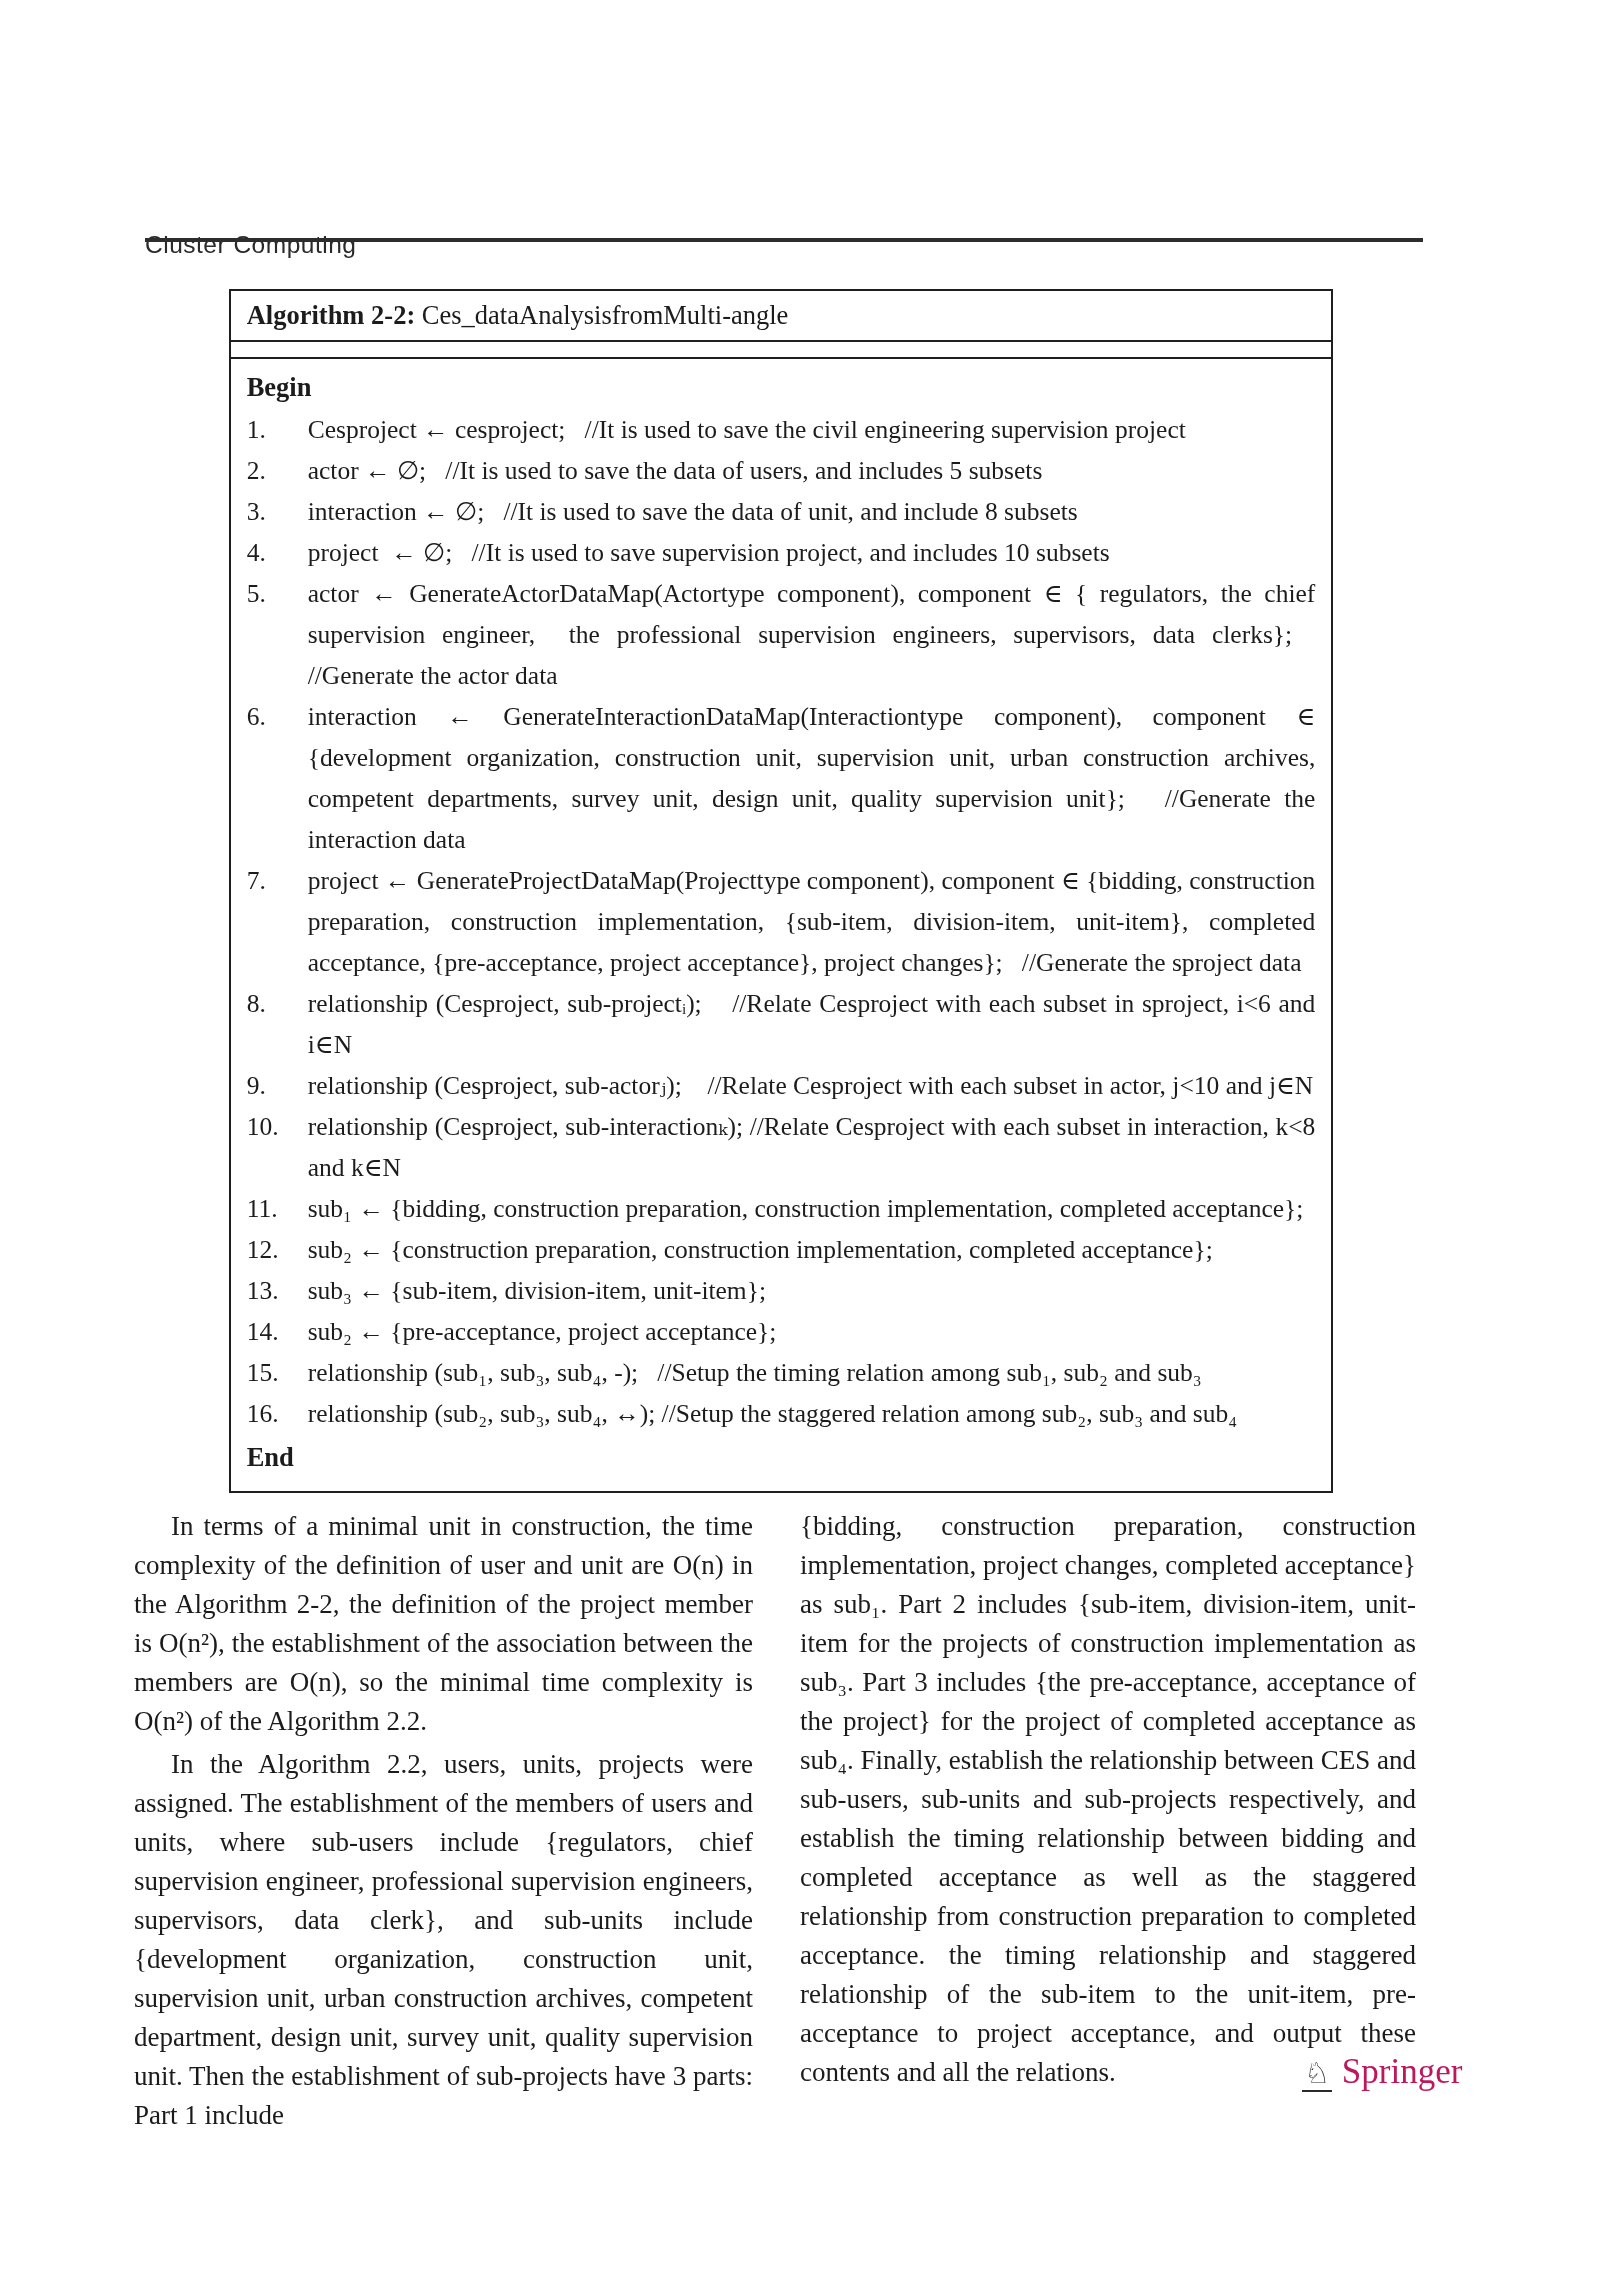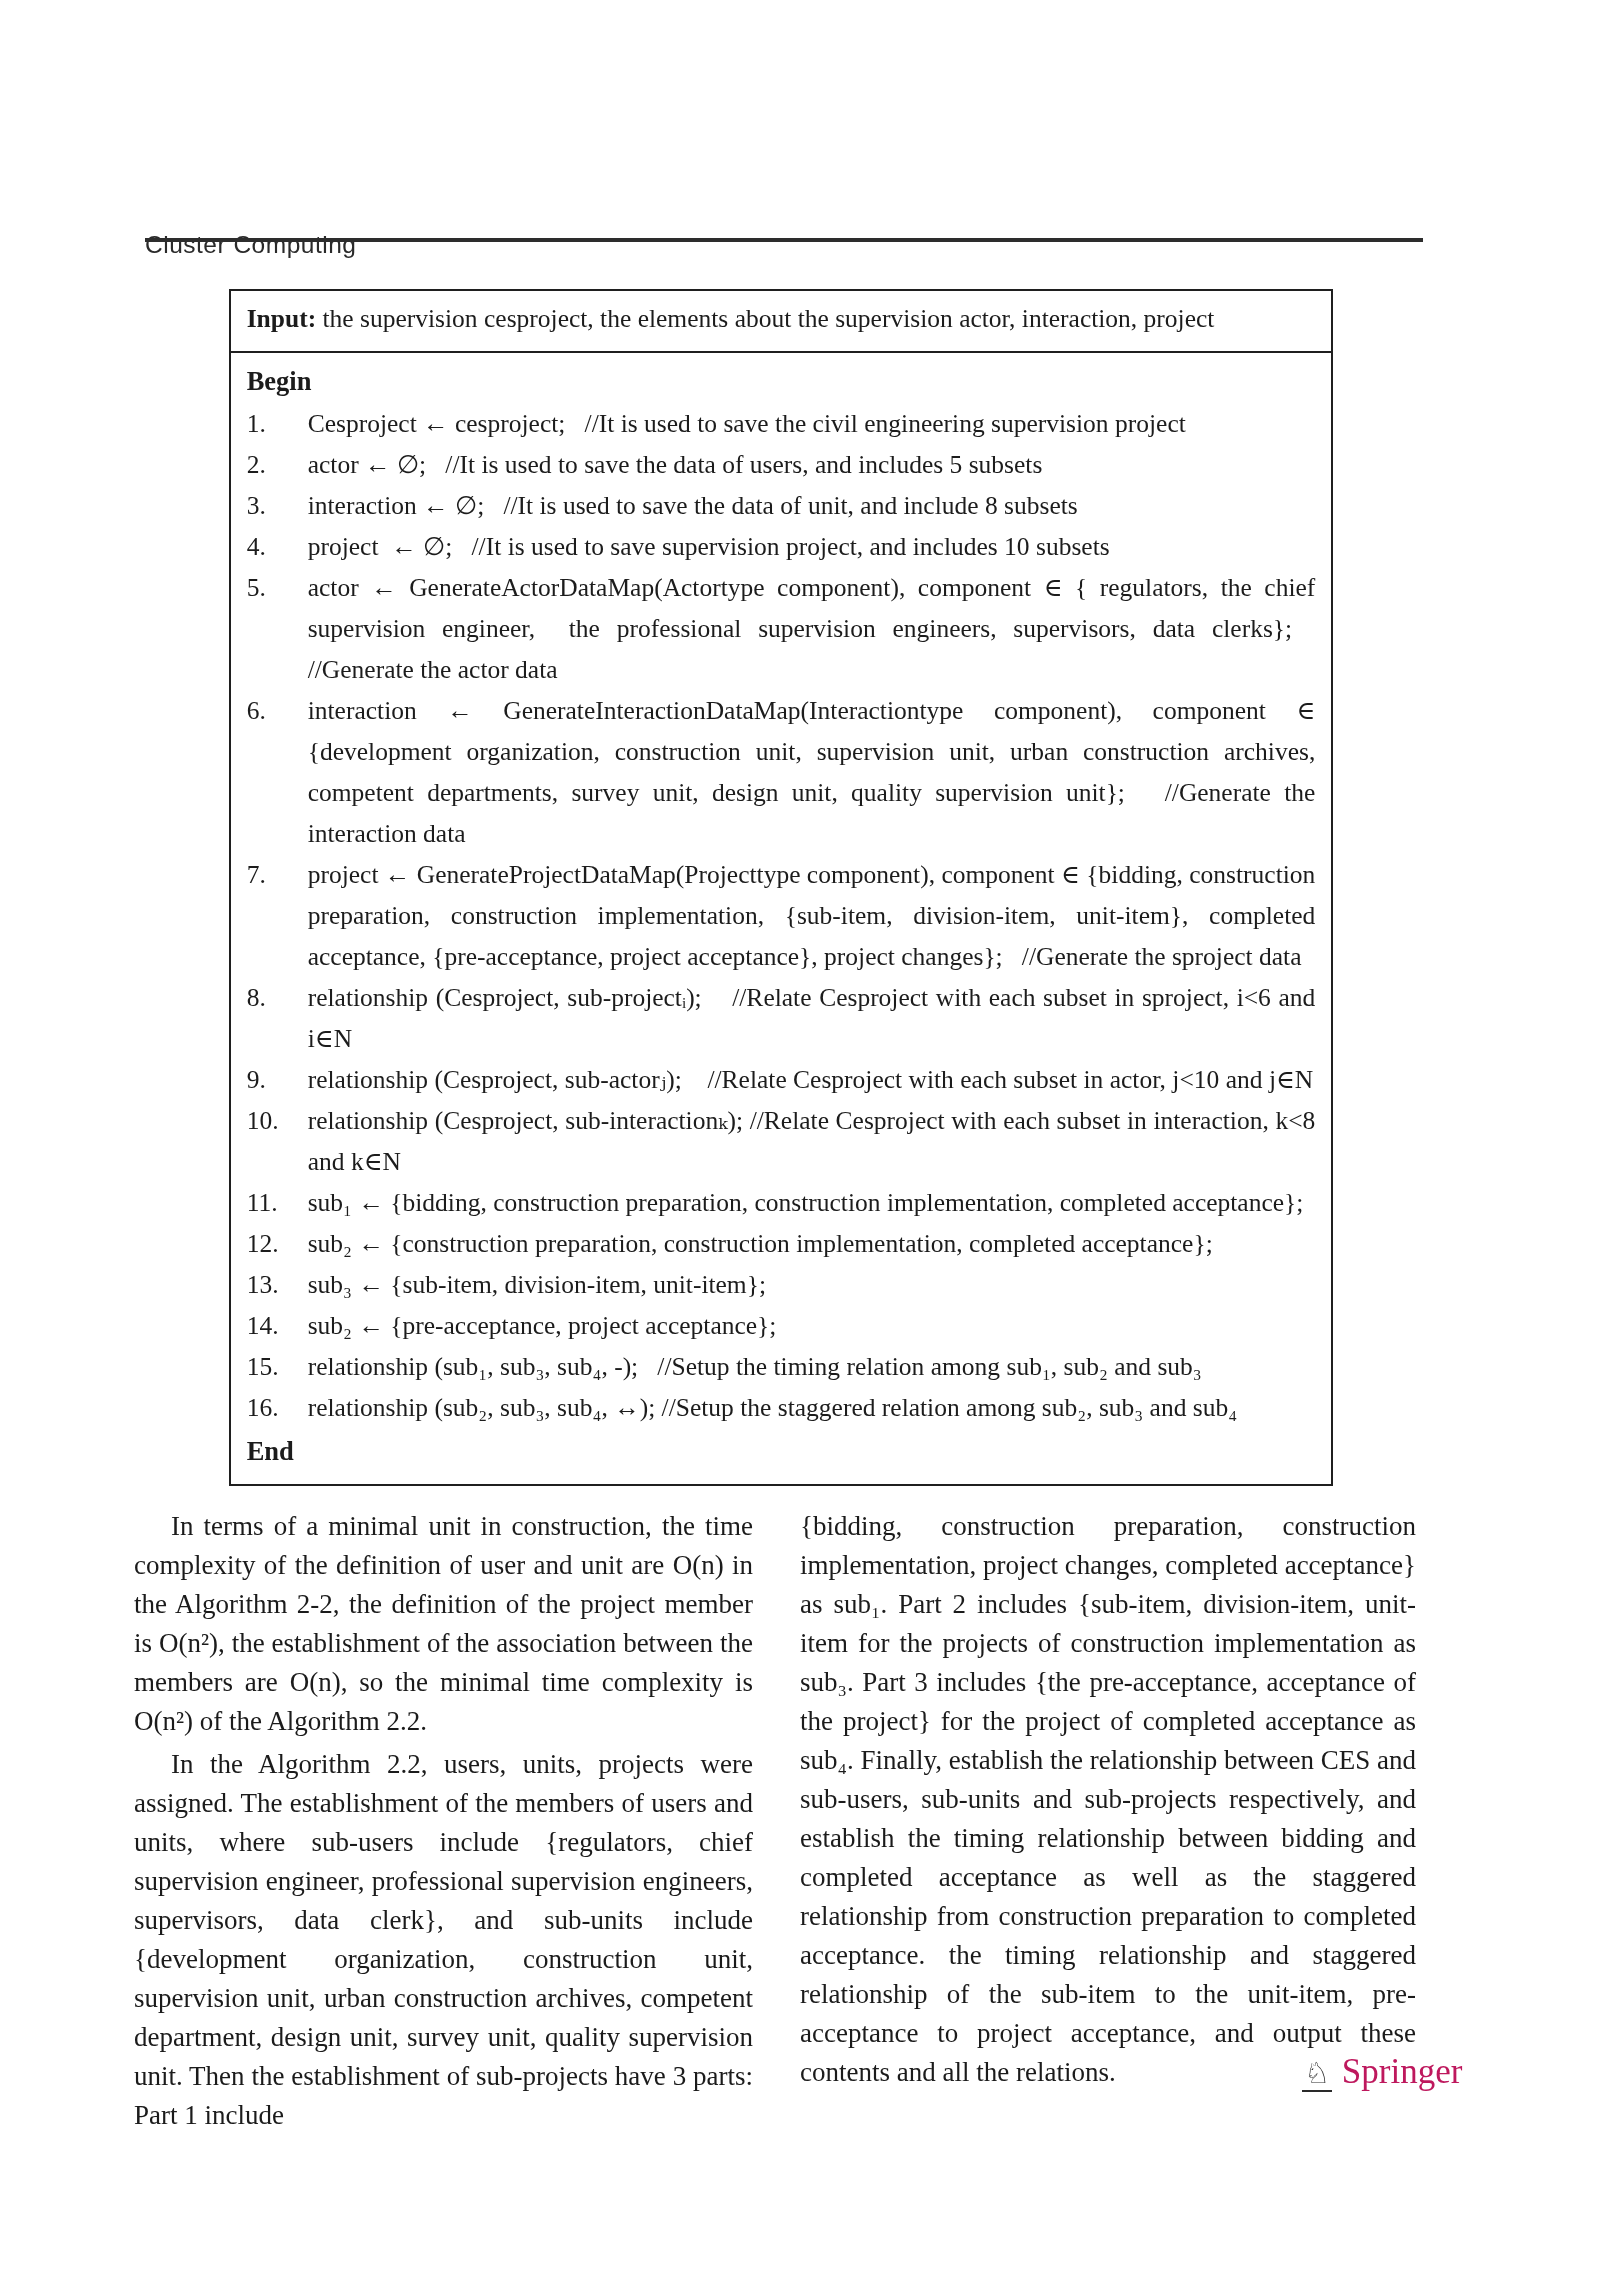--- a/index.html
+++ b/index.html
@@ -66,25 +66,25 @@
 </style>
 </head>
 <body>
 
 <div class="page-root">
 
   <div class="journal-header">Cluster Computing</div>
   <div class="header-rule"></div>
 
   <div class="algo-box">
+    <div class="algo-title">
+      <span class="b">Algorithm 2-2:</span><span> Ces_dataAnalysisfromMulti-angle</span>
+    </div>
 
     <div class="algo-io">
-      <div class="io-line">
-        <span class="b">Input:</span><span> the supervision cesproject, the elements about the supervision actor, interaction, project</span>
-      </div>
     </div>
 
     <div class="algo-body">
       <div class="algo-begin b">Begin</div>
 
       <div>
 
       <div class="step">
           <span class="step-num">1.</span>
           <span class="step-text">Cesproject ← cesproject;&nbsp;&nbsp; //It is used to save the civil engineering supervision project</span>

